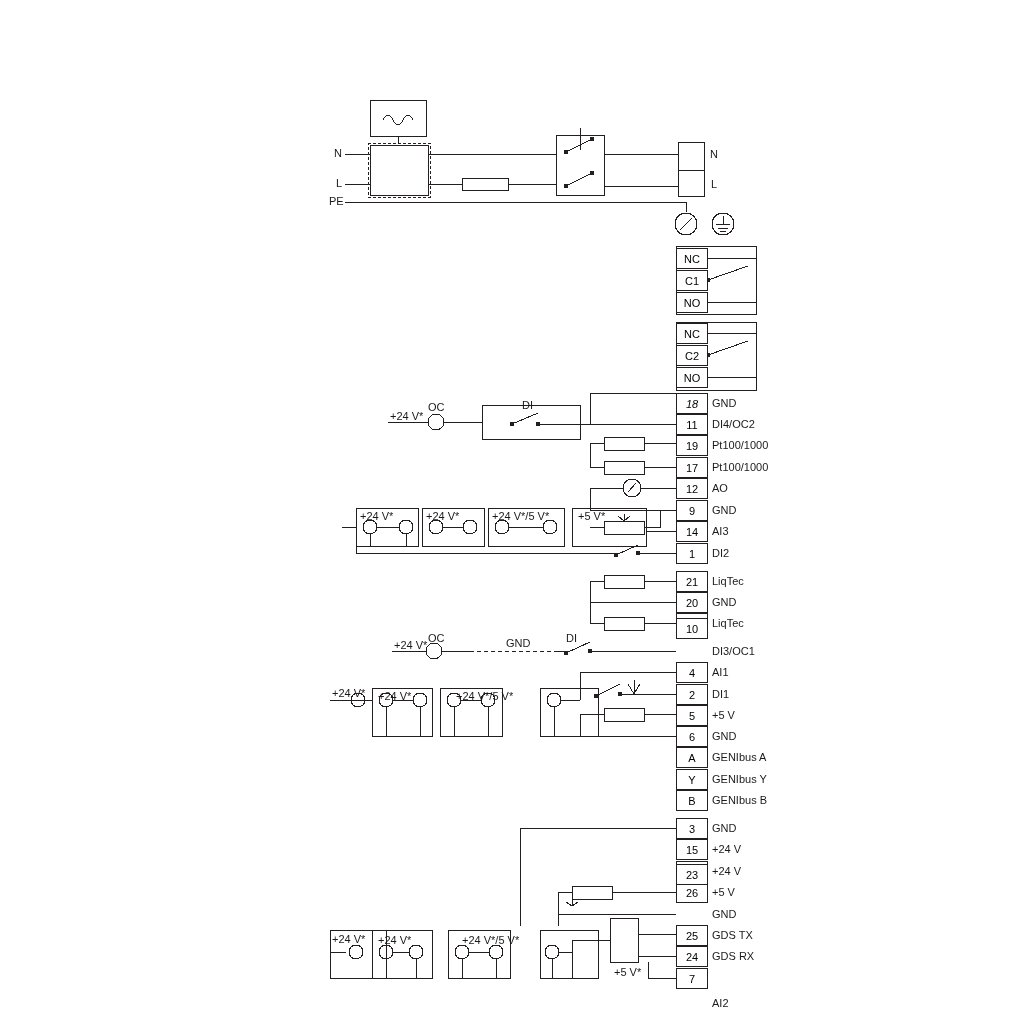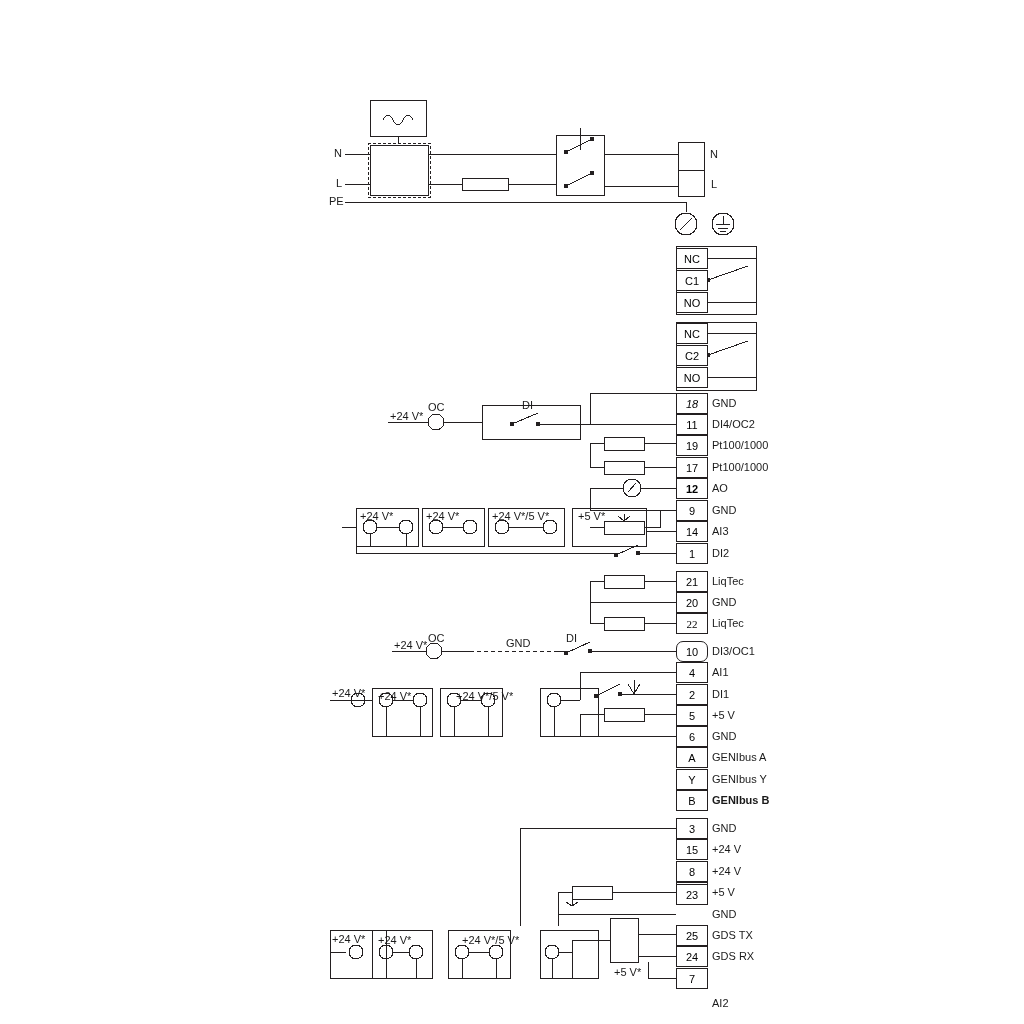--- a/index.html
+++ b/index.html
@@ -236,42 +236,42 @@
 
   <div class="term" style="left:676px;top:414px;">11</div>
   <div class="tlabel" style="left:712px;top:419px;">DI4/OC2</div>
 
   <div class="term" style="left:676px;top:435px;">19</div>
   <div class="tlabel" style="left:712px;top:440px;">Pt100/1000</div>
 
   <div class="term" style="left:676px;top:457px;">17</div>
   <div class="tlabel" style="left:712px;top:462px;">Pt100/1000</div>
 
-  <div class="term" style="left:676px;top:478px;font-weight:bold;">12</div>
+  <div class="term" style="left:676px;top:478px;">12</div>
   <div class="tlabel" style="left:712px;top:483px;">AO</div>
 
   <div class="term" style="left:676px;top:500px;">9</div>
   <div class="tlabel" style="left:712px;top:505px;">GND</div>
 
   <div class="term" style="left:676px;top:521px;">14</div>
   <div class="tlabel" style="left:712px;top:526px;">AI3</div>
 
   <div class="term" style="left:676px;top:543px;">1</div>
   <div class="tlabel" style="left:712px;top:548px;">DI2</div>
 
   <div class="term" style="left:676px;top:571px;">21</div>
   <div class="tlabel" style="left:712px;top:576px;">LiqTec</div>
 
   <div class="term" style="left:676px;top:592px;">20</div>
   <div class="tlabel" style="left:712px;top:597px;">GND</div>
 
   <div class="term" style="left:676px;top:613px;font-family:Liberation Serif, serif;">22</div>
   <div class="tlabel" style="left:712px;top:618px;">LiqTec</div>
 
-  <div class="term" style="left:676px;top:641px;border-radius:7px;">10</div>
+  <div class="term" style="left:676px;top:618px;">10</div>
   <div class="tlabel" style="left:712px;top:646px;">DI3/OC1</div>
 
   <div class="term" style="left:676px;top:662px;">4</div>
   <div class="tlabel" style="left:712px;top:667px;">AI1</div>
 
   <div class="term" style="left:676px;top:684px;">2</div>
   <div class="tlabel" style="left:712px;top:689px;">DI1</div>
 
   <div class="term" style="left:676px;top:705px;">5</div>
   <div class="tlabel" style="left:712px;top:710px;">+5 V</div>
@@ -279,35 +279,35 @@
   <div class="term" style="left:676px;top:726px;">6</div>
   <div class="tlabel" style="left:712px;top:731px;">GND</div>
 
   <div class="term" style="left:676px;top:747px;">A</div>
   <div class="tlabel" style="left:712px;top:752px;">GENIbus A</div>
 
   <div class="term" style="left:676px;top:769px;">Y</div>
   <div class="tlabel" style="left:712px;top:774px;">GENIbus Y</div>
 
   <div class="term" style="left:676px;top:790px;">B</div>
-  <div class="tlabel" style="left:712px;top:795px;font-weight:bold;">GENIbus B</div>
+  <div class="tlabel" style="left:712px;top:795px;">GENIbus B</div>
 
   <div class="term" style="left:676px;top:818px;">3</div>
   <div class="tlabel" style="left:712px;top:823px;">GND</div>
 
   <div class="term" style="left:676px;top:839px;">15</div>
   <div class="tlabel" style="left:712px;top:844px;">+24 V</div>
 
   <div class="term" style="left:676px;top:861px;">8</div>
   <div class="tlabel" style="left:712px;top:866px;">+24 V</div>
 
   <div class="term" style="left:676px;top:882px;">26</div>
   <div class="tlabel" style="left:712px;top:887px;">+5 V</div>
 
-  <div class="term" style="left:676px;top:884px;">23</div>
+  <div class="term" style="left:676px;top:864px;">23</div>
   <div class="tlabel" style="left:712px;top:909px;">GND</div>
 
   <div class="term" style="left:676px;top:925px;">25</div>
   <div class="tlabel" style="left:712px;top:930px;">GDS TX</div>
 
   <div class="term" style="left:676px;top:946px;">24</div>
   <div class="tlabel" style="left:712px;top:951px;">GDS RX</div>
 
   <div class="term" style="left:676px;top:968px;">7</div>
   <div class="tlabel" style="left:712px;top:958px;margin-top:40px;">AI2</div>

